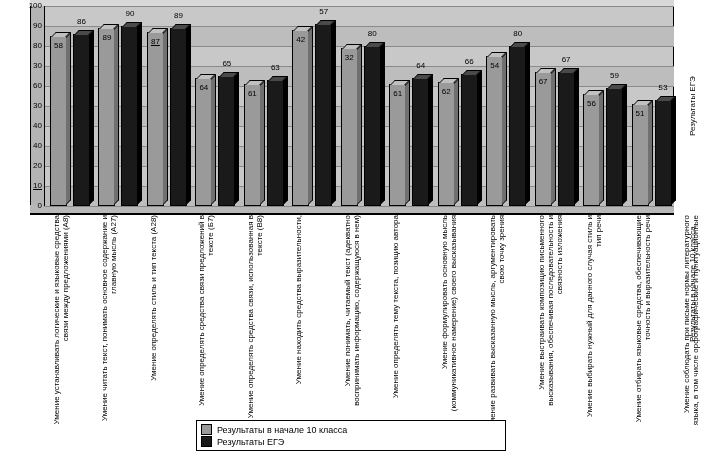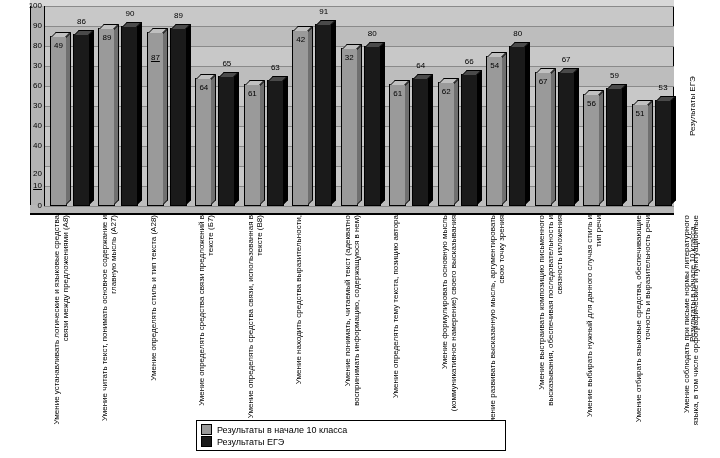--- a/index.html
+++ b/index.html
@@ -179,21 +179,21 @@
         <div class="gridline" style="top: 106px;"></div>
         <div class="gridline" style="top: 86px;"></div>
         <div class="gridline" style="top: 66px;"></div>
         <div class="gridline" style="top: 46px;"></div>
         <div class="gridline" style="top: 26px;"></div>
         <div class="gridline" style="top: 6px;"></div>
       </div>
     <div id="yticks" class="ytick-holder">
         <div class="ytick" style="top: 202px;">0</div>
         <div class="ytick" style="top: 182px; text-decoration: underline;">10</div>
-        <div class="ytick" style="top: 162px; margin-top: 8px;">20</div>
+        <div class="ytick" style="top: 162px;">20</div>
         <div class="ytick" style="top: 142px;">40</div>
         <div class="ytick" style="top: 122px;">40</div>
         <div class="ytick" style="top: 102px;">30</div>
         <div class="ytick" style="top: 82px;">60</div>
         <div class="ytick" style="top: 62px;">30</div>
         <div class="ytick" style="top: 42px;">80</div>
         <div class="ytick" style="top: 22px;">90</div>
         <div class="ytick" style="top: 2px;">100</div>
       </div>
     <div class="yaxis"></div>
@@ -201,41 +201,41 @@
 
     <div class="bars" id="bars">
         <div class="bar s1" style="left: 6px; width: 17px; height: 170px;">
           <span class="top3d"></span>
           <span class="side3d"></span>
         </div>
         <div class="bar s2" style="left: 29px; width: 17px; height: 172px;">
           <span class="top3d"></span>
           <span class="side3d"></span>
         </div>
-        <div class="vlabel inside" style="left: 1.5px; top: 36px;">49</div>
+        <div class="vlabel inside" style="left: 1.5px; top: 36px;">58</div>
         <div class="vlabel above" style="left: 24.5px; top: 12px;">86</div>
         <div class="bar s1" style="left: 54.4615px; width: 17px; height: 178px;">
           <span class="top3d"></span>
           <span class="side3d"></span>
         </div>
         <div class="bar s2" style="left: 77.4615px; width: 17px; height: 180px;">
           <span class="top3d"></span>
           <span class="side3d"></span>
         </div>
         <div class="vlabel inside" style="left: 49.9615px; top: 28px;">89</div>
         <div class="vlabel above" style="left: 72.9615px; top: 4px;">90</div>
         <div class="bar s1" style="left: 102.923px; width: 17px; height: 174px;">
           <span class="top3d"></span>
           <span class="side3d"></span>
         </div>
         <div class="bar s2" style="left: 125.923px; width: 17px; height: 178px;">
           <span class="top3d"></span>
           <span class="side3d"></span>
         </div>
-        <div class="vlabel inside" style="left: 98.4231px; top: 48px; text-decoration: underline;">87</div>
+        <div class="vlabel inside" style="left: 98.4231px; top: 32px; text-decoration: underline;">87</div>
         <div class="vlabel above" style="left: 121.423px; top: 6px;">89</div>
         <div class="bar s1" style="left: 151.385px; width: 17px; height: 128px;">
           <span class="top3d"></span>
           <span class="side3d"></span>
         </div>
         <div class="bar s2" style="left: 174.385px; width: 17px; height: 130px;">
           <span class="top3d"></span>
           <span class="side3d"></span>
         </div>
         <div class="vlabel inside" style="left: 146.885px; top: 78px;">64</div>
@@ -252,21 +252,21 @@
         <div class="vlabel above" style="left: 218.346px; top: 58px;">63</div>
         <div class="bar s1" style="left: 248.308px; width: 17px; height: 176px;">
           <span class="top3d"></span>
           <span class="side3d"></span>
         </div>
         <div class="bar s2" style="left: 271.308px; width: 17px; height: 182px;">
           <span class="top3d"></span>
           <span class="side3d"></span>
         </div>
         <div class="vlabel inside" style="left: 243.808px; top: 30px;">42</div>
-        <div class="vlabel above" style="left: 266.808px; top: 2px;">91</div>
+        <div class="vlabel above" style="left: 266.808px; top: 2px;">57</div>
         <div class="bar s1" style="left: 296.769px; width: 17px; height: 158px;">
           <span class="top3d"></span>
           <span class="side3d"></span>
         </div>
         <div class="bar s2" style="left: 319.769px; width: 17px; height: 160px;">
           <span class="top3d"></span>
           <span class="side3d"></span>
         </div>
         <div class="vlabel inside" style="left: 292.269px; top: 48px;">32</div>
         <div class="vlabel above" style="left: 315.269px; top: 24px;">80</div>

